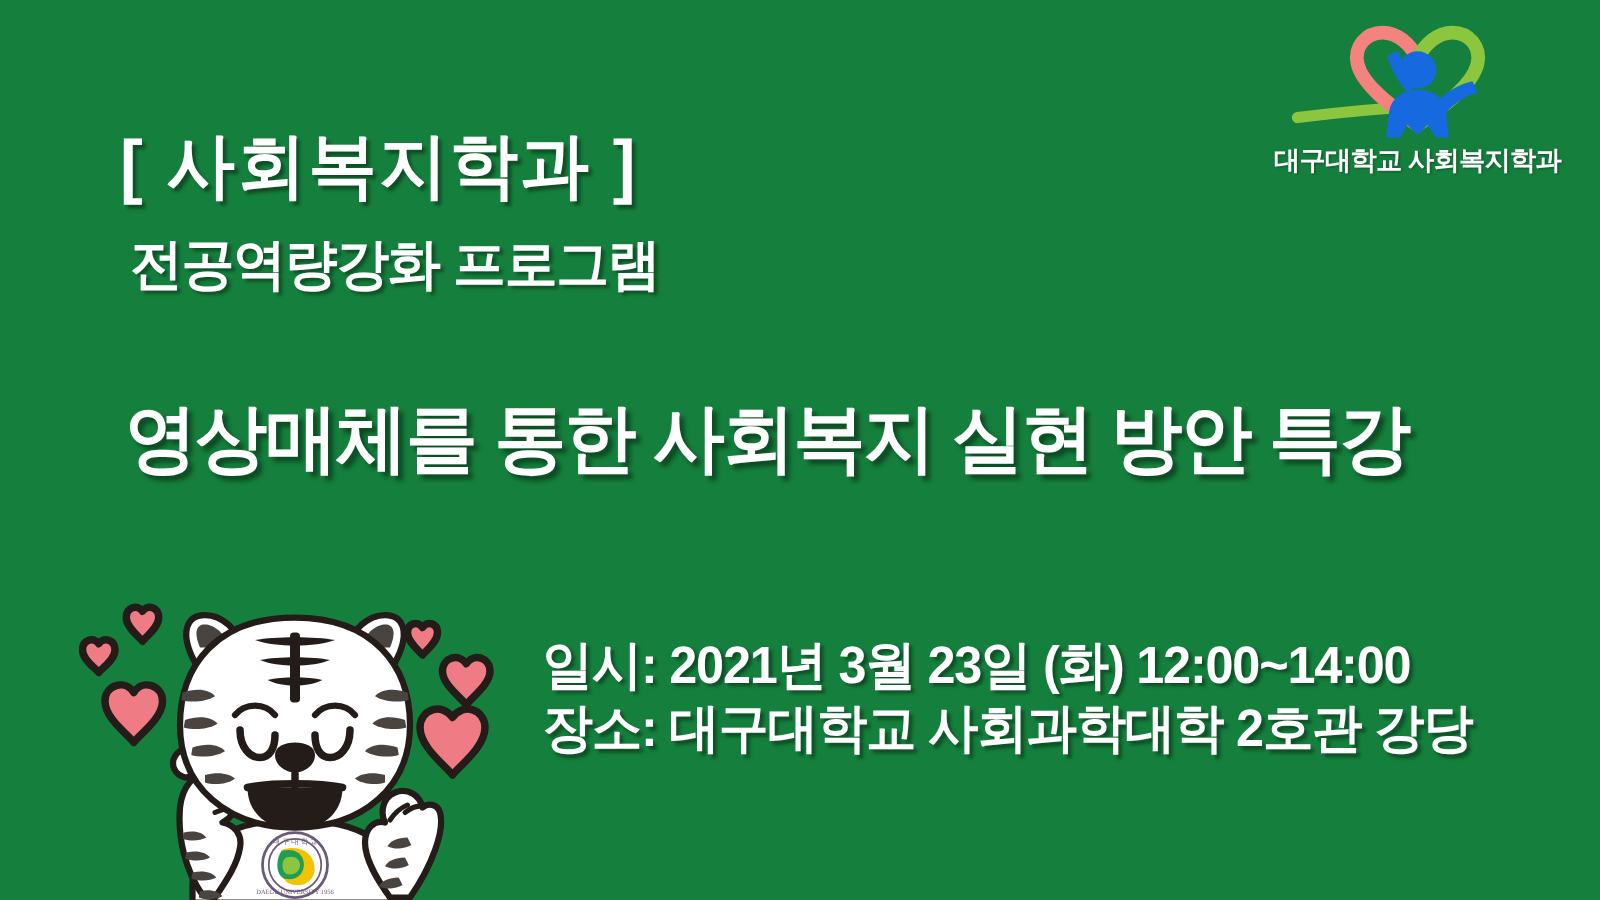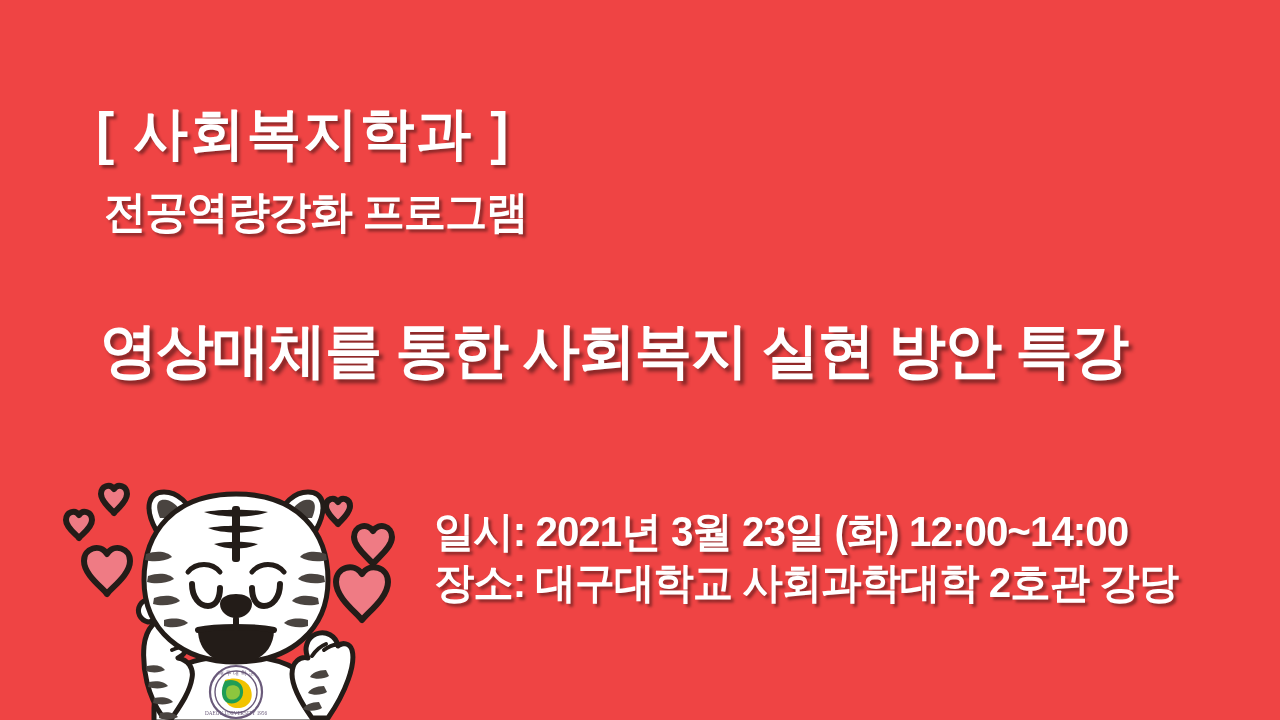--- a/index.html
+++ b/index.html
@@ -70,33 +70,65 @@
 
   
   #mascot{position:absolute;left:36px;top:470px;width:400px;height:250px;}
 
   
   svg{display:block;overflow:visible;}
 </style>
 </head>
 <body>
 
-<div id="poster" style="background: #ef4444;">
+<div id="poster" style="background: #15803d;">
 
   <div id="dept-line" class="kr">[ 사회복지학과 ]</div>
 
   <div id="program-line" class="kr">전공역량강화 프로그램</div>
 
   <div id="headline" class="kr">영상매체를 통한 사회복지 실현 방안 특강</div>
 
   <div id="info">
     <div class="kr row">일시: 2021년 3월 23일 (화) 12:00~14:00</div>
     <div class="kr row">장소: 대구대학교 사회과학대학 2호관 강당</div>
   </div>
 
+  <div id="logo">
+    <div id="logo-mark">
+      <svg width="252" height="95" viewBox="0 0 252 95">
+
+        <path d="M30 76 C 70 71, 108 68, 140 66" fill="none" stroke="#8cc63e" stroke-width="9" stroke-linecap="round"></path>
+
+        <path d="M126 82 C 104 66, 82 50, 78 33 C 75 19, 85 8, 98 8 C 110 8, 120 17, 126 29" fill="none" stroke="#f4827f" stroke-width="11" stroke-linecap="round"></path>
+
+        <path d="M126 82 C 148 66, 170 50, 174 33 C 177 19, 167 8, 154 8 C 142 8, 132 17, 126 29" fill="none" stroke="#8cc63e" stroke-width="11" stroke-linecap="round"></path>
+
+        <circle cx="126" cy="38" r="15" fill="#1769e0"></circle>
+
+        <path d="M126 54
+                 C 112 54, 104 62, 103 74
+                 L 101 92
+                 L 112 92
+                 L 118 82
+                 L 126 90
+                 L 134 82
+                 L 141 92
+                 L 151 92
+                 L 149 72
+                 C 156 64, 166 58, 174 56
+                 L 170 47
+                 C 160 49, 150 55, 144 61
+                 C 141 56, 134 54, 126 54 Z" fill="#1769e0"></path>
+
+        <path d="M118 56 C 110 47, 104 36, 102 26 L 111 23 C 114 33, 119 43, 126 50 Z" fill="#1769e0"></path>
+      </svg>
+    </div>
+    <div id="logo-text">대구대학교 사회복지학과</div>
+  </div>
 
   <div id="mascot">
     <svg width="400" height="250" viewBox="0 0 400 250">
 
       <g stroke="#231c18" stroke-width="6" stroke-linejoin="round">
 
         <path d="M30 50 C 30 42, 39 39, 43 45 C 47 39, 56 42, 56 50 C 56 58, 45 65, 43 68 C 41 65, 30 58, 30 50 Z" fill="#ef7b84"></path>
 
         <path d="M65 24 C 65 16, 74 13, 78 19 C 82 13, 91 16, 91 24 C 91 32, 80 40, 78 43 C 76 40, 65 32, 65 24 Z" fill="#ef7b84"></path>
 

